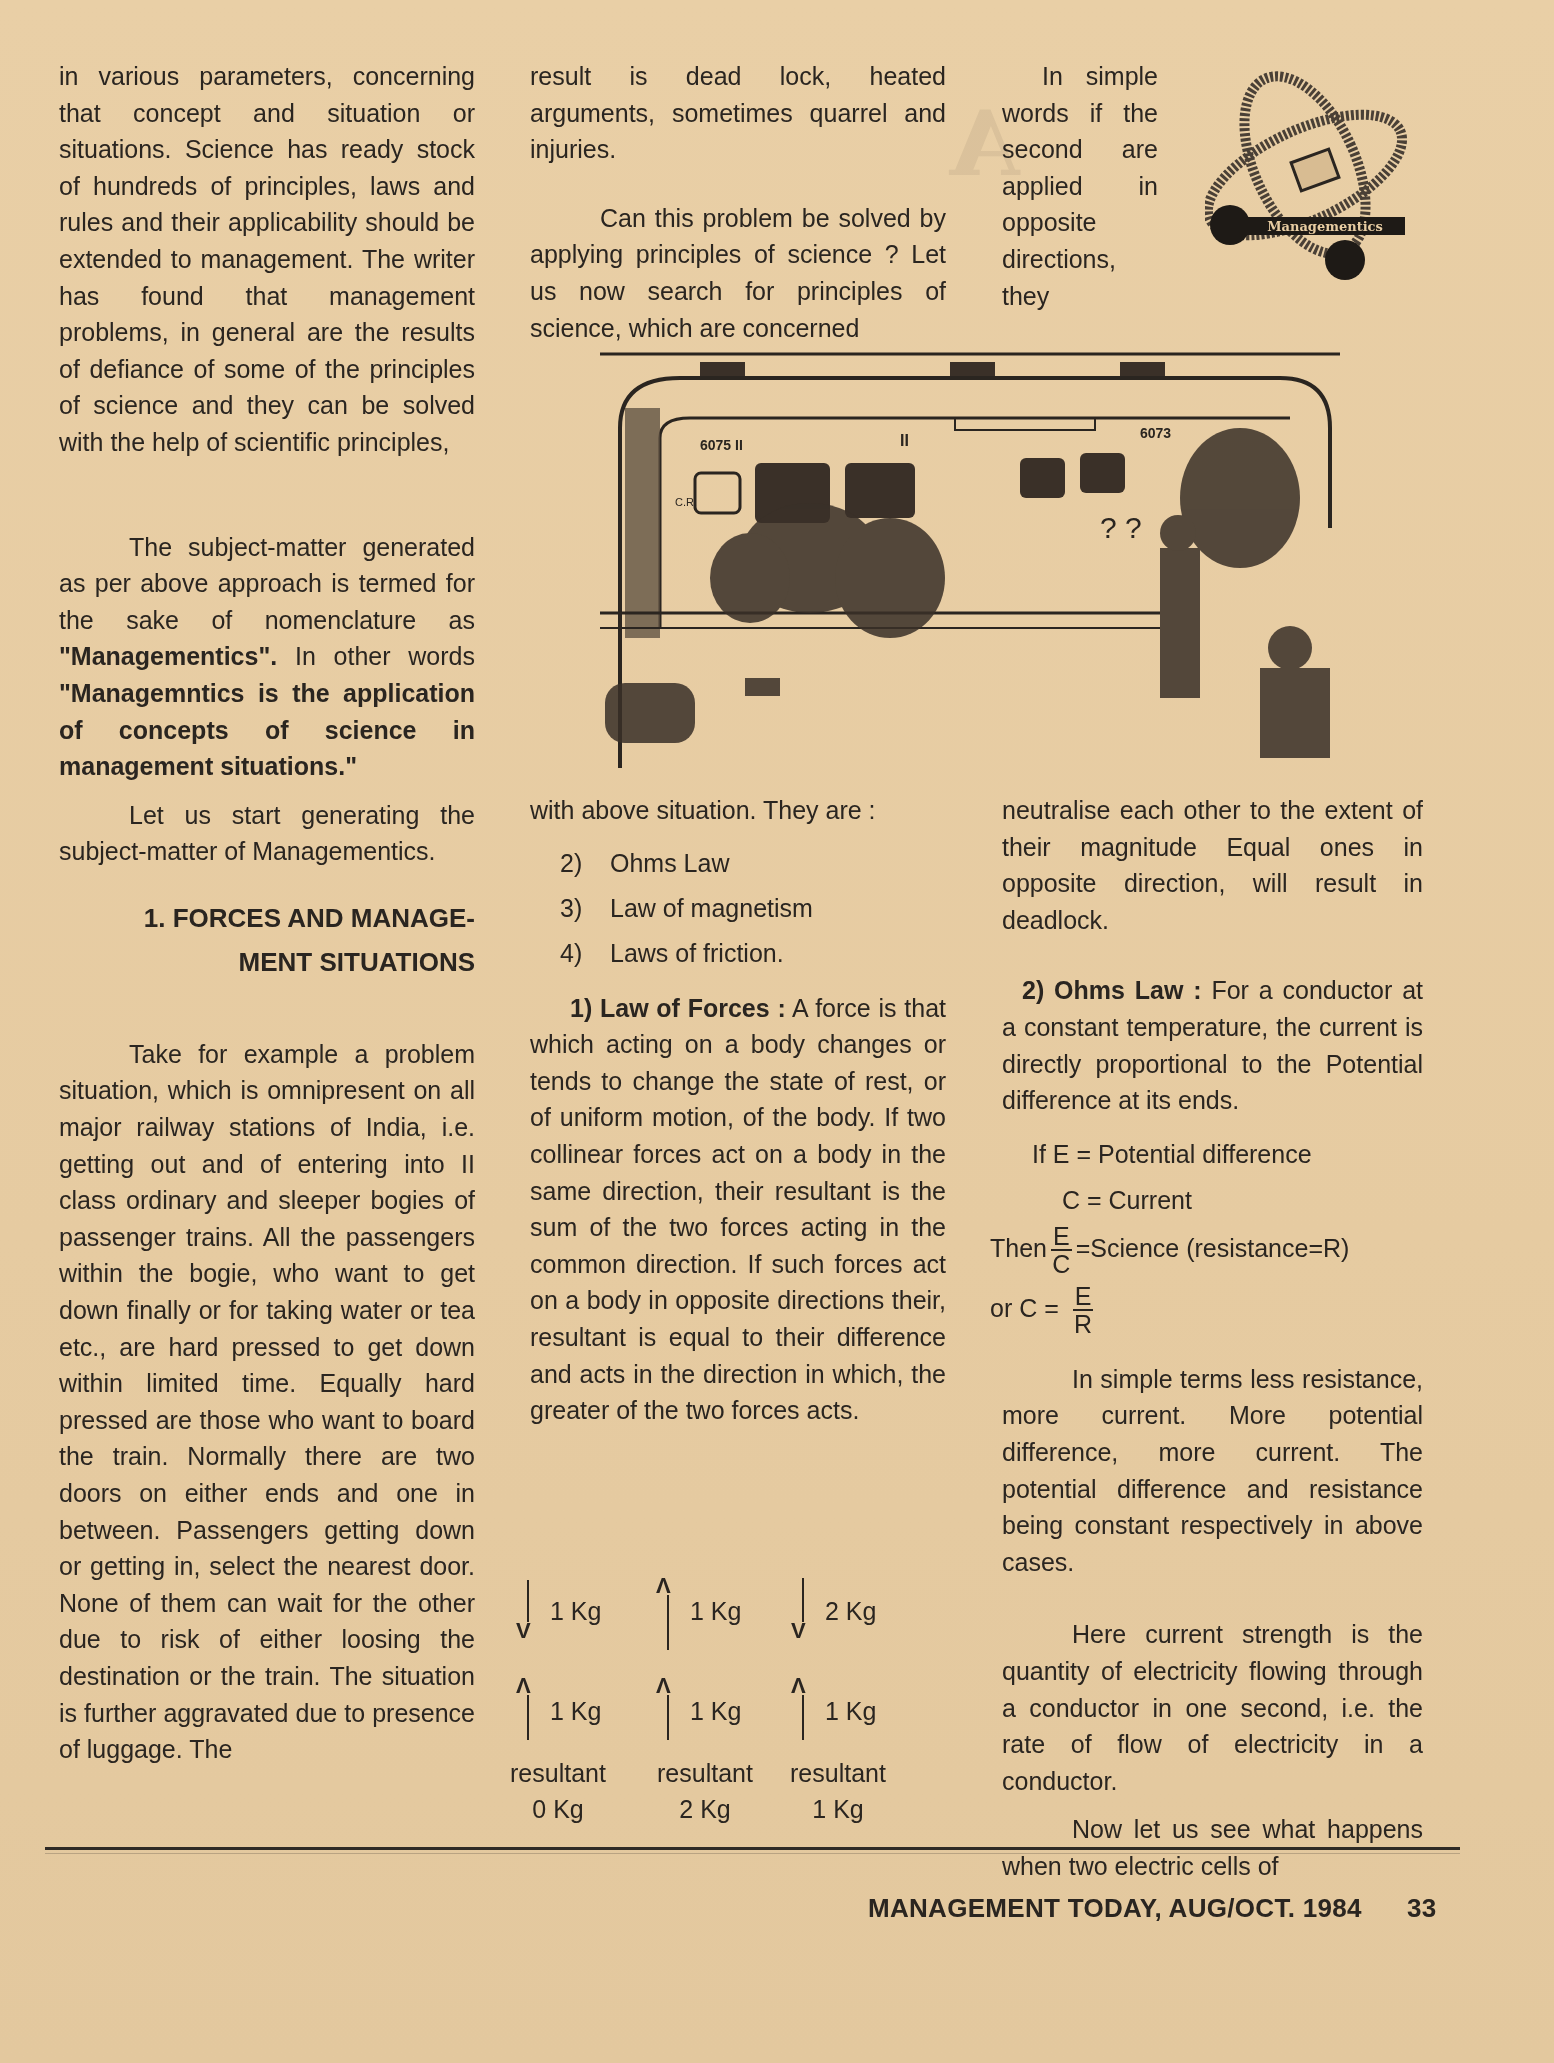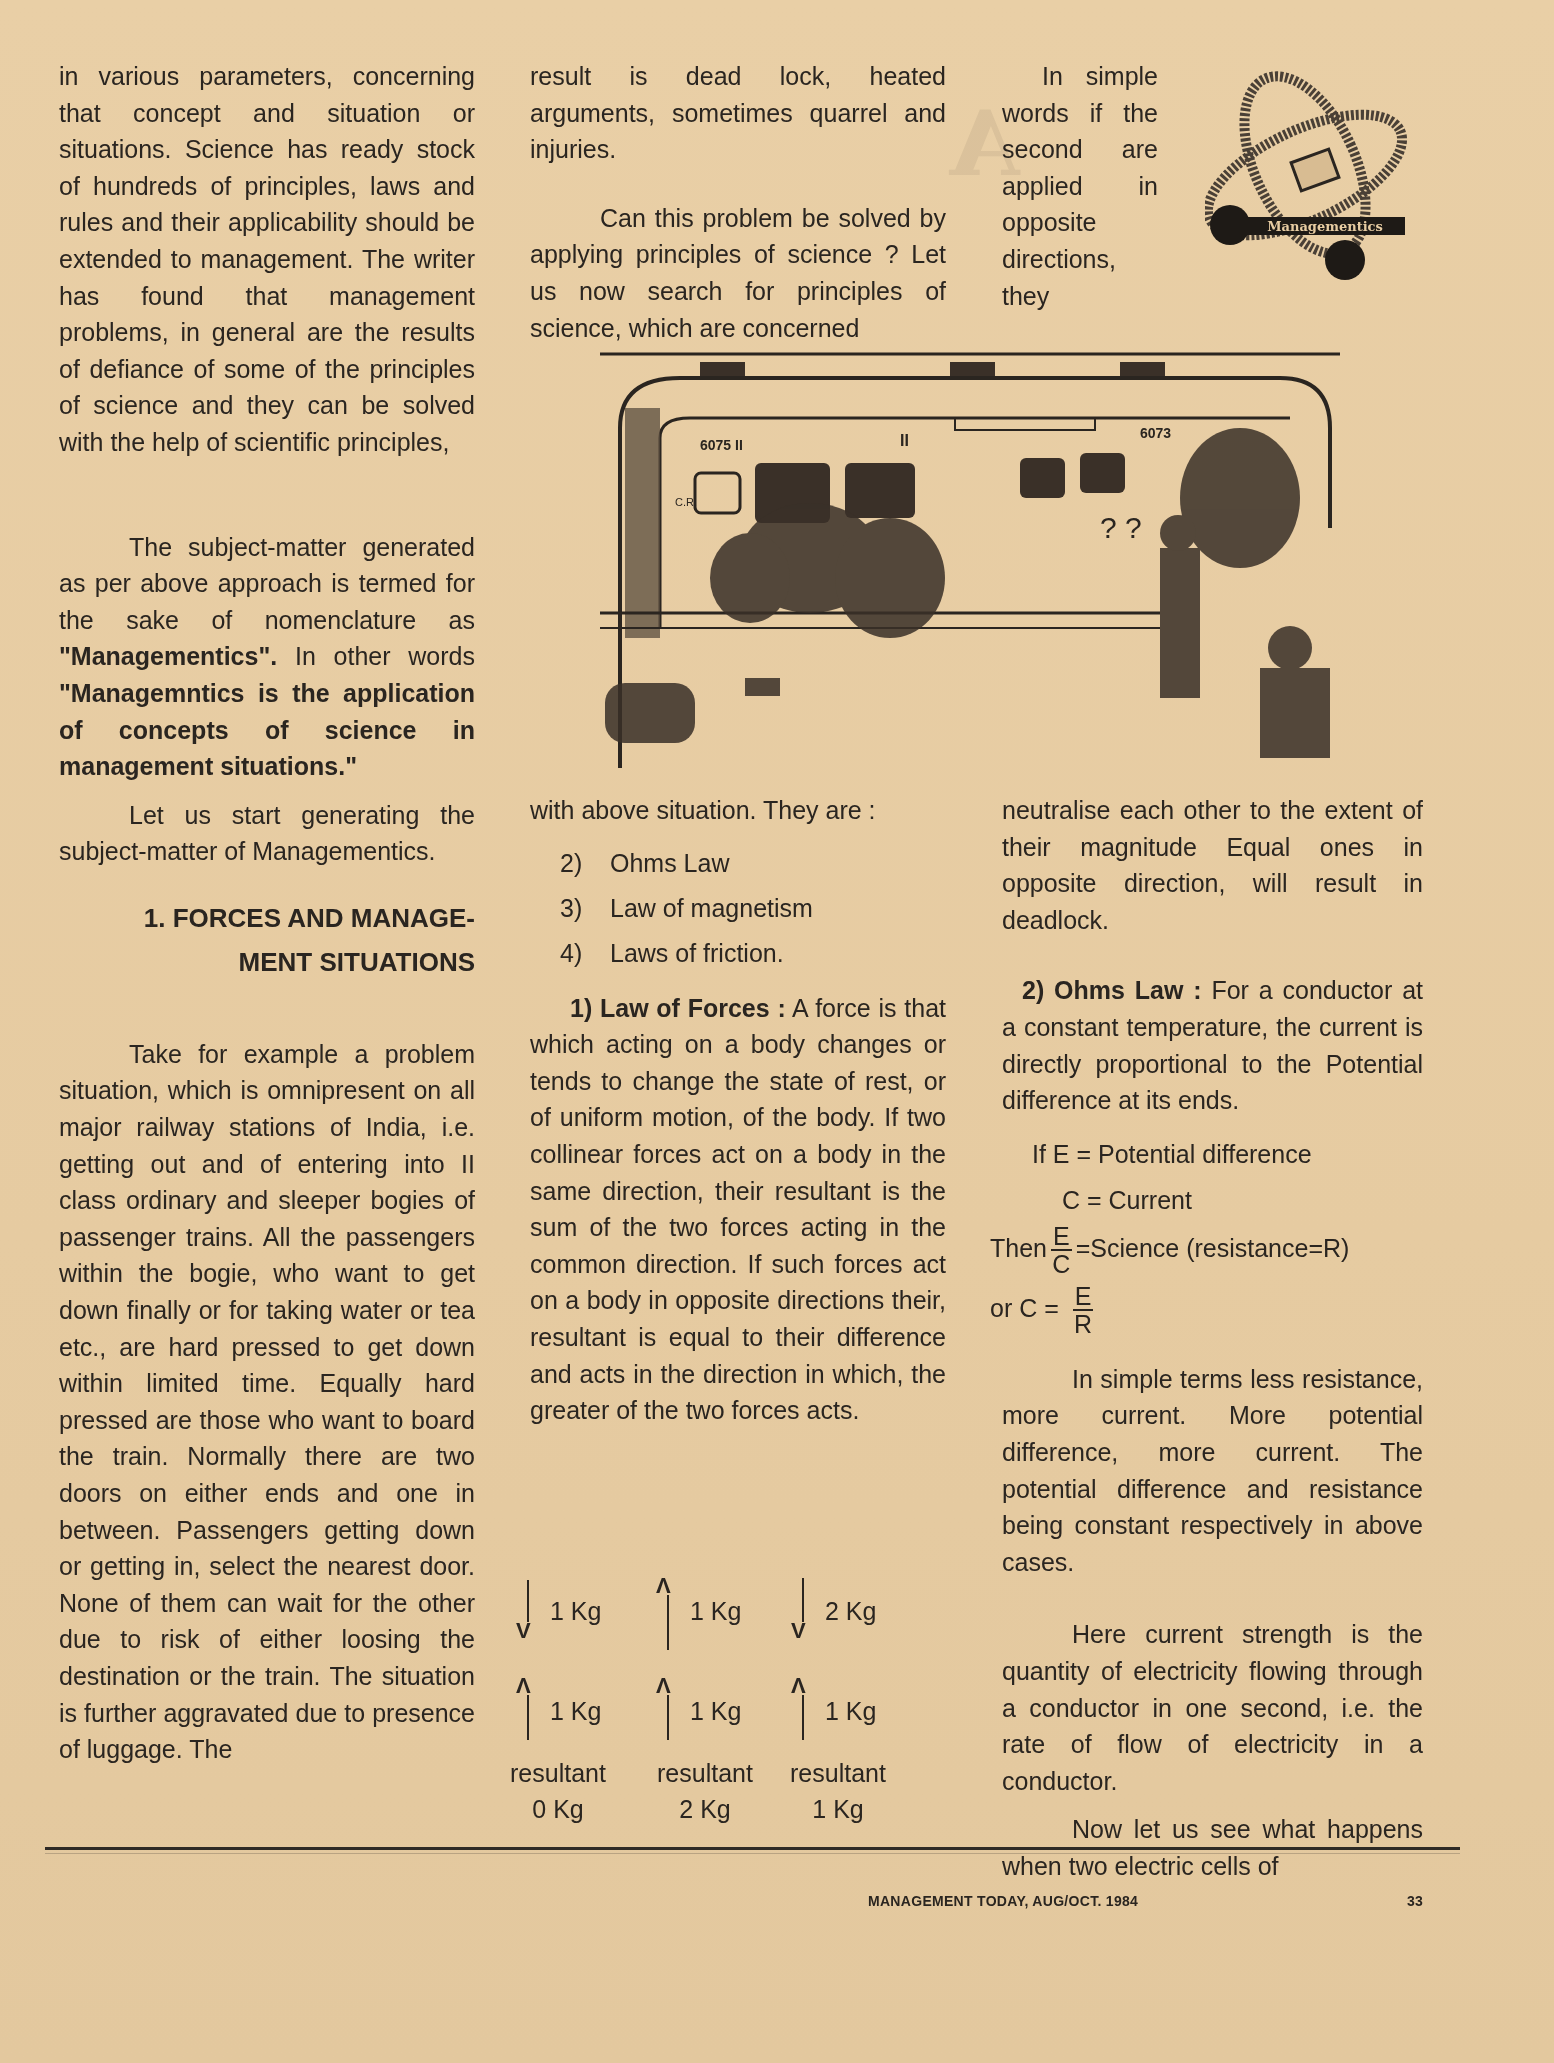--- a/index.html
+++ b/index.html
@@ -32,21 +32,21 @@
   .cartoon { position: absolute; left: 600px; top: 348px; width: 740px; height: 420px; }
   .logo { position: absolute; left: 1205px; top: 55px; width: 205px; height: 240px; }
   .diagram { position: absolute; left: 510px; top: 1575px; width: 420px; height: 270px; font-size: 25px; }
   .force { position: absolute; width: 120px; height: 80px; }
   .force .shaft { position: absolute; left: 17px; width: 2px; background: #2a2520; }
   .force .head { position: absolute; left: 6px; font-size: 22px; line-height: 22px; font-weight: bold; }
   .force .lbl { position: absolute; left: 40px; top: 22px; }
   .res { position: absolute; text-align: center; width: 120px; line-height: 36px; }
   .rule { position: absolute; left: 45px; top: 1847px; width: 1415px; height: 3px; background: #2e2a25; }
   .rule2 { position: absolute; left: 45px; top: 1853px; width: 1415px; height: 1px; background: #8d7d66; opacity: .5; }
-  .footer { position: absolute; top: 1893px; font-weight: bold; font-size: 14px; letter-spacing: .3px; }
+  .footer { position: absolute; top: 1893px; font-weight: bold; font-size: 26px; letter-spacing: .3px; }
   .foot-mag { left: 868px; }
   .foot-page { left: 1407px; }
   .ghost { position: absolute; color: rgba(80,70,60,.09); font-family: "DejaVu Serif", serif; font-weight: bold; }
 </style>
 </head>
 <body>
 
 <div class="page">
 
   <div class="ghost" style="left:950px;top:90px;font-size:90px;transform:scaleX(-1);">A</div>

